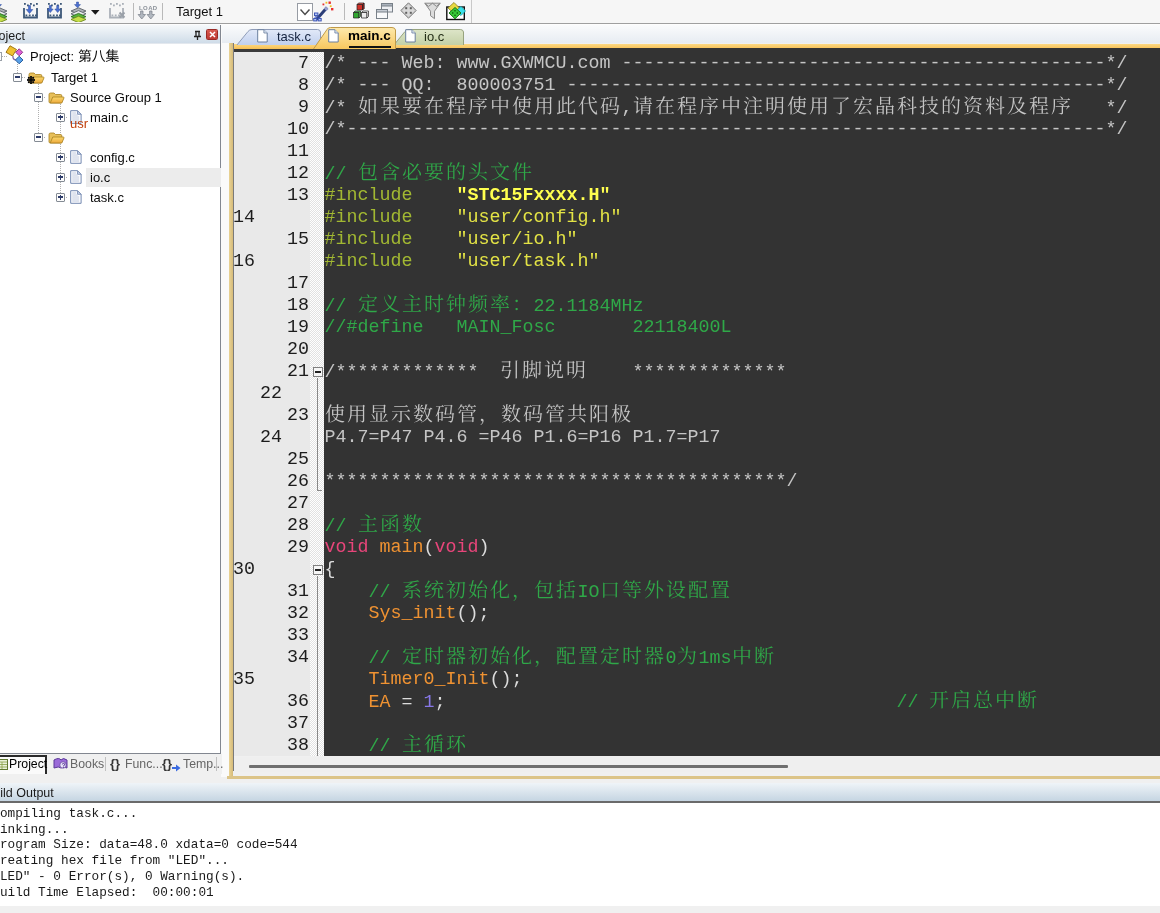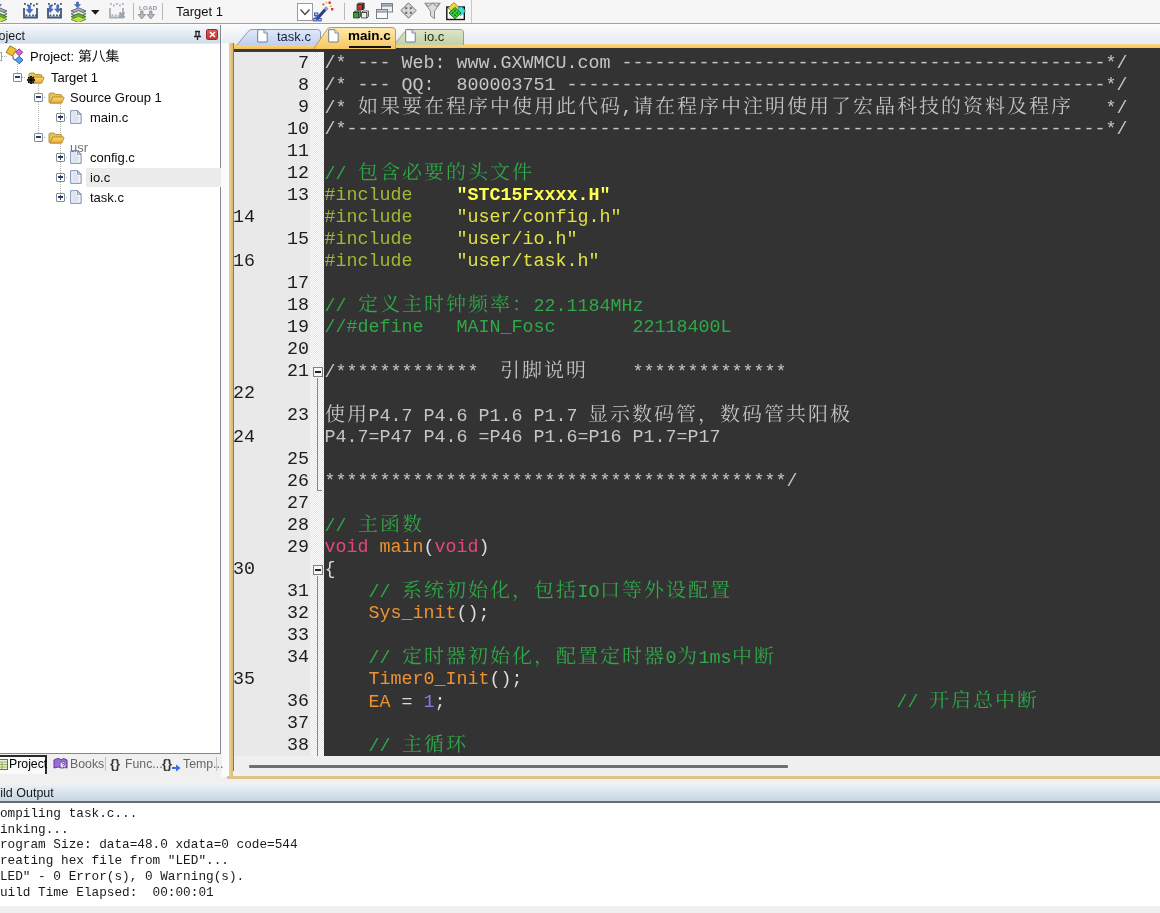--- a/index.html
+++ b/index.html
@@ -172,23 +172,23 @@
 <div class="abs mono" style="left:233px;top:163px;width:76px;height:22px;line-height:22px;font-size:18.33px;color:#1c1c1c;text-align:right">12</div>
 <div class="abs mono" style="left:233px;top:185px;width:76px;height:22px;line-height:22px;font-size:18.33px;color:#1c1c1c;text-align:right">13</div>
 <div class="abs mono" style="left:233px;top:207px;width:76px;height:22px;line-height:22px;font-size:18.33px;color:#1c1c1c;text-align:left">14</div>
 <div class="abs mono" style="left:233px;top:229px;width:76px;height:22px;line-height:22px;font-size:18.33px;color:#1c1c1c;text-align:right">15</div>
 <div class="abs mono" style="left:233px;top:251px;width:76px;height:22px;line-height:22px;font-size:18.33px;color:#1c1c1c;text-align:left">16</div>
 <div class="abs mono" style="left:233px;top:273px;width:76px;height:22px;line-height:22px;font-size:18.33px;color:#1c1c1c;text-align:right">17</div>
 <div class="abs mono" style="left:233px;top:295px;width:76px;height:22px;line-height:22px;font-size:18.33px;color:#1c1c1c;text-align:right">18</div>
 <div class="abs mono" style="left:233px;top:317px;width:76px;height:22px;line-height:22px;font-size:18.33px;color:#1c1c1c;text-align:right">19</div>
 <div class="abs mono" style="left:233px;top:339px;width:76px;height:22px;line-height:22px;font-size:18.33px;color:#1c1c1c;text-align:right">20</div>
 <div class="abs mono" style="left:233px;top:361px;width:76px;height:22px;line-height:22px;font-size:18.33px;color:#1c1c1c;text-align:right">21</div>
-<div class="abs mono" style="left:233px;top:383px;width:76px;height:22px;line-height:22px;font-size:18.33px;color:#1c1c1c;text-align:left">22</div>
+<div class="abs mono" style="left:233px;top:383px;width:76px;height:22px;line-height:22px;font-size:18.33px;color:#1c1c1c;text-align:center">22</div>
 <div class="abs mono" style="left:233px;top:405px;width:76px;height:22px;line-height:22px;font-size:18.33px;color:#1c1c1c;text-align:right">23</div>
-<div class="abs mono" style="left:233px;top:427px;width:76px;height:22px;line-height:22px;font-size:18.33px;color:#1c1c1c;text-align:left">24</div>
+<div class="abs mono" style="left:233px;top:427px;width:76px;height:22px;line-height:22px;font-size:18.33px;color:#1c1c1c;text-align:center">24</div>
 <div class="abs mono" style="left:233px;top:449px;width:76px;height:22px;line-height:22px;font-size:18.33px;color:#1c1c1c;text-align:right">25</div>
 <div class="abs mono" style="left:233px;top:471px;width:76px;height:22px;line-height:22px;font-size:18.33px;color:#1c1c1c;text-align:right">26</div>
 <div class="abs mono" style="left:233px;top:493px;width:76px;height:22px;line-height:22px;font-size:18.33px;color:#1c1c1c;text-align:right">27</div>
 <div class="abs mono" style="left:233px;top:515px;width:76px;height:22px;line-height:22px;font-size:18.33px;color:#1c1c1c;text-align:right">28</div>
 <div class="abs mono" style="left:233px;top:537px;width:76px;height:22px;line-height:22px;font-size:18.33px;color:#1c1c1c;text-align:right">29</div>
 <div class="abs mono" style="left:233px;top:559px;width:76px;height:22px;line-height:22px;font-size:18.33px;color:#1c1c1c;">30</div>
 <div class="abs mono" style="left:233px;top:581px;width:76px;height:22px;line-height:22px;font-size:18.33px;color:#1c1c1c;text-align:right">31</div>
 <div class="abs mono" style="left:233px;top:603px;width:76px;height:22px;line-height:22px;font-size:18.33px;color:#1c1c1c;text-align:right">32</div>
 <div class="abs mono" style="left:233px;top:625px;width:76px;height:22px;line-height:22px;font-size:18.33px;color:#1c1c1c;text-align:right">33</div>
 <div class="abs mono" style="left:233px;top:647px;width:76px;height:22px;line-height:22px;font-size:18.33px;color:#1c1c1c;text-align:right">34</div>
@@ -376,21 +376,21 @@
         <path d="M837 745V545H580V745ZM516 774V454C516 245 482 70 301 -68L315 -80C480 13 544 143 567 281H837V28C837 10 831 4 810 4C785 4 661 13 661 13V-3C714 -10 744 -18 761 -29C777 -40 784 -57 788 -78C890 -67 901 -32 901 20V732C921 736 938 744 945 753L860 816L827 774H591L516 807ZM837 516V310H572C578 358 580 407 580 455V516ZM143 728H331V504H143ZM80 758V93H90C122 93 143 111 143 116V213H331V133H340C363 133 393 150 394 157V715C414 720 431 728 437 736L357 798L321 758H155L80 789ZM143 475H331V243H143Z"></path>
       </g>
     </svg><span style="color:#c5c5c5">    **************</span></div>
 <div class="abs mono" style="left:324.5px;top:405px;height:22px;line-height:22px;font-size:18.33px;white-space:pre"><svg style="overflow:visible;vertical-align:baseline" width="44" height="16" viewBox="0 0 44 16" fill="#c5c5c5" xmlns="http://www.w3.org/2000/svg">
       <g transform="translate(0,16) scale(0.02,-0.02)">
         <path d="M592 836V697H315L323 668H592V559H421L352 589V262H362C388 262 416 276 416 283V318H589C583 247 565 186 532 133C485 168 447 211 420 260L404 251C430 191 464 140 506 97C453 32 372 -20 254 -61L262 -78C390 -43 480 4 542 65C632 -11 755 -56 912 -77C918 -43 942 -20 970 -13V-2C814 6 678 41 576 103C622 164 645 235 653 318H830V266H839C861 266 894 282 895 288V516C914 520 930 529 937 537L856 598L820 559H657V668H935C949 668 959 673 962 684C927 715 873 759 873 759L824 697H657V798C682 802 690 812 692 826ZM830 347H656L657 386V529H830ZM416 347V529H592V385L591 347ZM257 838C207 648 120 457 34 337L49 327C92 370 134 422 172 480V-78H184C209 -78 236 -61 237 -56V541C254 543 263 550 266 559L227 573C263 640 295 712 322 786C344 785 357 794 361 806Z"></path>
       </g>
       <g transform="translate(22,16) scale(0.02,-0.02)">
         <path d="M234 503H472V293H226C233 351 234 408 234 462ZM234 532V737H472V532ZM168 766V461C168 270 154 82 38 -67L53 -77C160 17 205 139 222 263H472V-69H482C515 -69 537 -53 537 -48V263H795V29C795 13 789 6 769 6C748 6 641 15 641 15V-1C688 -8 714 -16 730 -26C744 -37 750 -55 752 -75C849 -65 860 -31 860 21V721C882 726 900 735 907 744L819 811L784 766H246L168 800ZM795 503V293H537V503ZM795 532H537V737H795Z"></path>
       </g>
-    </svg><span style="color:#c5c5c5">P4.7 P4.6 P1.6 P1.7 </span><svg style="overflow:visible;vertical-align:baseline" width="264" height="16" viewBox="0 0 264 16" fill="#c5c5c5" xmlns="http://www.w3.org/2000/svg">
+    </svg><svg style="overflow:visible;vertical-align:baseline" width="264" height="16" viewBox="0 0 264 16" fill="#c5c5c5" xmlns="http://www.w3.org/2000/svg">
       <g transform="translate(0,16) scale(0.02,-0.02)">
         <path d="M906 323 807 363C771 258 719 145 675 75L690 65C753 125 818 217 867 307C889 305 901 314 906 323ZM131 353 117 346C164 278 225 171 238 93C306 36 358 191 131 353ZM868 63 816 -2H637V386C659 389 667 397 669 411L572 421V-2H425V387C446 389 455 398 457 411L360 421V-2H48L57 -31H936C950 -31 959 -26 962 -15C926 18 868 63 868 63ZM738 748V629H257V748ZM257 414V451H738V405H748C770 405 803 420 804 426V736C824 740 840 748 846 756L765 819L728 778H262L192 811V393H203C230 393 257 408 257 414ZM257 481V600H738V481Z"></path>
       </g>
       <g transform="translate(22,16) scale(0.02,-0.02)">
         <path d="M155 744 163 715H827C841 715 851 720 854 731C819 762 762 806 762 806L712 744ZM679 364 666 356C747 275 855 142 883 44C966 -15 1007 177 679 364ZM251 374C214 271 130 129 35 37L46 26C163 103 259 225 311 318C335 315 343 320 349 331ZM44 506 53 477H468V26C468 11 462 6 442 6C420 6 301 14 301 14V-1C354 -7 382 -16 399 -27C414 -38 421 -57 423 -78C520 -68 534 -29 534 24V477H931C945 477 955 482 958 493C922 525 864 570 864 570L812 506Z"></path>
       </g>
       <g transform="translate(44,16) scale(0.02,-0.02)">
         <path d="M506 773 418 808C399 753 375 693 357 656L373 646C403 675 440 718 470 757C490 755 502 763 506 773ZM99 797 87 790C117 758 149 703 154 660C210 615 266 731 99 797ZM290 348C319 345 328 354 332 365L238 396C229 372 211 335 191 295H42L51 265H175C149 217 121 168 100 140C158 128 232 104 296 73C237 15 157 -29 52 -61L58 -77C181 -51 272 -8 339 50C371 31 398 11 417 -11C469 -28 489 40 383 95C423 141 452 196 474 259C496 259 506 262 514 271L447 332L408 295H262ZM409 265C392 209 368 159 334 116C293 130 240 143 173 150C196 184 222 226 245 265ZM731 812 624 836C602 658 551 477 490 355L505 346C538 386 567 434 593 487C612 374 641 270 686 179C626 84 538 4 413 -63L422 -77C552 -24 647 43 715 125C763 45 825 -24 908 -78C918 -48 941 -34 970 -30L973 -20C879 28 807 93 751 172C826 284 862 420 880 582H948C962 582 971 587 974 598C941 629 889 671 889 671L841 612H645C665 668 681 728 695 789C717 790 728 799 731 812ZM634 582H806C794 448 768 330 715 229C666 315 632 414 609 522ZM475 684 433 631H317V801C342 805 351 814 353 828L255 838V630L47 631L55 601H225C182 520 115 445 35 389L45 373C129 415 201 468 255 533V391H268C290 391 317 405 317 414V564C364 525 418 468 437 423C504 385 540 517 317 585V601H526C540 601 550 606 552 617C523 646 475 684 475 684Z"></path>
       </g>
       <g transform="translate(66,16) scale(0.02,-0.02)">
@@ -725,21 +725,21 @@
       <g transform="translate(13.7,12) scale(0.014,-0.014)">
         <path d="M305 743C285 467 240 152 32 -19C49 -32 75 -60 87 -75C306 109 359 440 387 736ZM660 766 587 761C593 678 618 156 908 -74C923 -56 947 -37 973 -22C688 195 664 693 660 766Z"></path>
       </g>
       <g transform="translate(27.4,12) scale(0.014,-0.014)">
         <path d="M460 292V225H54V162H393C297 90 153 26 29 -6C46 -22 67 -50 79 -69C207 -29 357 47 460 135V-79H535V138C637 52 789 -23 920 -61C931 -42 952 -15 968 1C843 31 701 92 605 162H947V225H535V292ZM490 552V486H247V552ZM467 824C483 797 500 763 512 734H286C307 765 326 797 343 827L265 842C221 754 140 642 30 558C47 548 72 526 85 510C116 536 145 563 172 591V271H247V303H919V363H562V432H849V486H562V552H846V606H562V672H887V734H591C578 766 556 810 534 843ZM490 606H247V672H490ZM490 432V363H247V432Z"></path>
       </g>
     </svg></div>
 <div class="abs" style="left:51px;top:69.8px;font-size:13px;color:#0a0a0a;white-space:pre">Target 1</div>
 <div class="abs" style="left:70px;top:89.8px;font-size:13px;color:#0a0a0a;white-space:pre">Source Group 1</div>
 <div class="abs" style="left:90px;top:109.8px;font-size:13px;color:#0a0a0a;white-space:pre">main.c</div>
-<div class="abs" style="left:70px;top:140px;font-size:13px;color:#737373;white-space:pre">usr</div>
+<div class="abs" style="left:70px;top:116px;font-size:13px;color:#c2410c;white-space:pre">usr</div>
 <div class="abs" style="left:90px;top:149.8px;font-size:13px;color:#0a0a0a;white-space:pre">config.c</div>
 <div class="abs" style="left:90px;top:169.8px;font-size:13px;color:#0a0a0a;white-space:pre">io.c</div>
 <div class="abs" style="left:90px;top:189.8px;font-size:13px;color:#0a0a0a;white-space:pre">task.c</div>
 <div class="abs" style="left:0;top:754px;width:222px;height:20px;background:#f0f0f0"></div>
 <div class="abs" style="left:-6px;top:755px;width:53px;height:19px;background:#fafafa;border:2px solid #2a2a2a;border-bottom:none"></div>
 <svg class="abs" style="left:-2px;top:759px" width="10" height="11" xmlns="http://www.w3.org/2000/svg">
     <rect x="0.5" y="0.5" width="9" height="10" fill="#e8f0d8" stroke="#607830"></rect>
     <path d="M1,3 h8 M1,5.5 h8 M1,8 h8 M4,3 v7" stroke="#88a048" stroke-width="0.8"></path>
   </svg>
 <div class="abs" style="left:9px;top:757px;font-size:12.3px;color:#000">Project</div>

